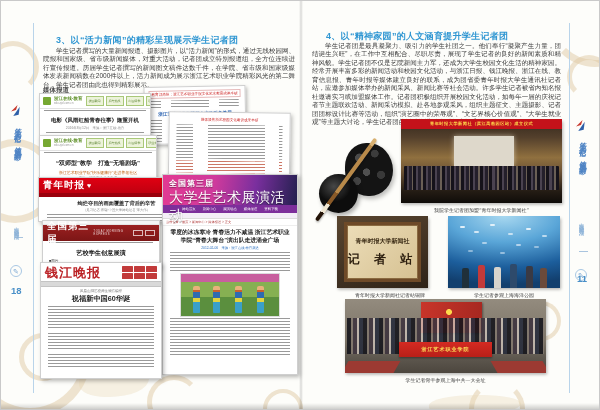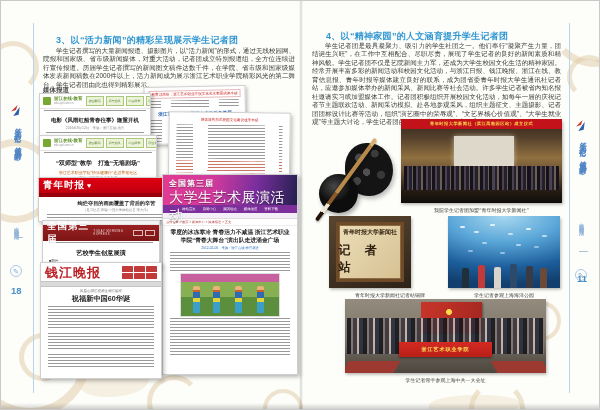--- a/index.html
+++ b/index.html
@@ -284,21 +284,21 @@
     <div class="brush"></div>
   </div>
 
   <div class="photo stage" style="left:400px;top:118px;width:161px;height:84px">
     <div class="banner">青年时报大学新闻社（滨江高教园区站）成立仪式</div>
     <div class="screen"></div>
     <div class="people"></div>
   </div>
   <div class="caption" style="left:400px;top:206px;width:161px">我院学生记者团加盟“青年时报大学新闻社”</div>
 
-  <div class="photo plaquephoto" style="left:328px;top:215px;width:82px;height:72px">
+  <div class="photo plaquephoto" style="left:336px;top:215px;width:91px;height:72px">
     <div class="plaque">
       <div class="pl1">青年时报大学新闻社</div>
       <div class="pl2">记 者 站</div>
     </div>
   </div>
   <div class="caption" style="left:330px;top:291px;width:118px">青年时报大学新闻社记者站铜牌</div>
 
   <div class="photo aqua" style="left:447px;top:215px;width:112px;height:72px">
     <span class="fishes"></span>
     <span class="aq-person" style="left:14px;width:7px;height:20px;background:#20303a"></span>

